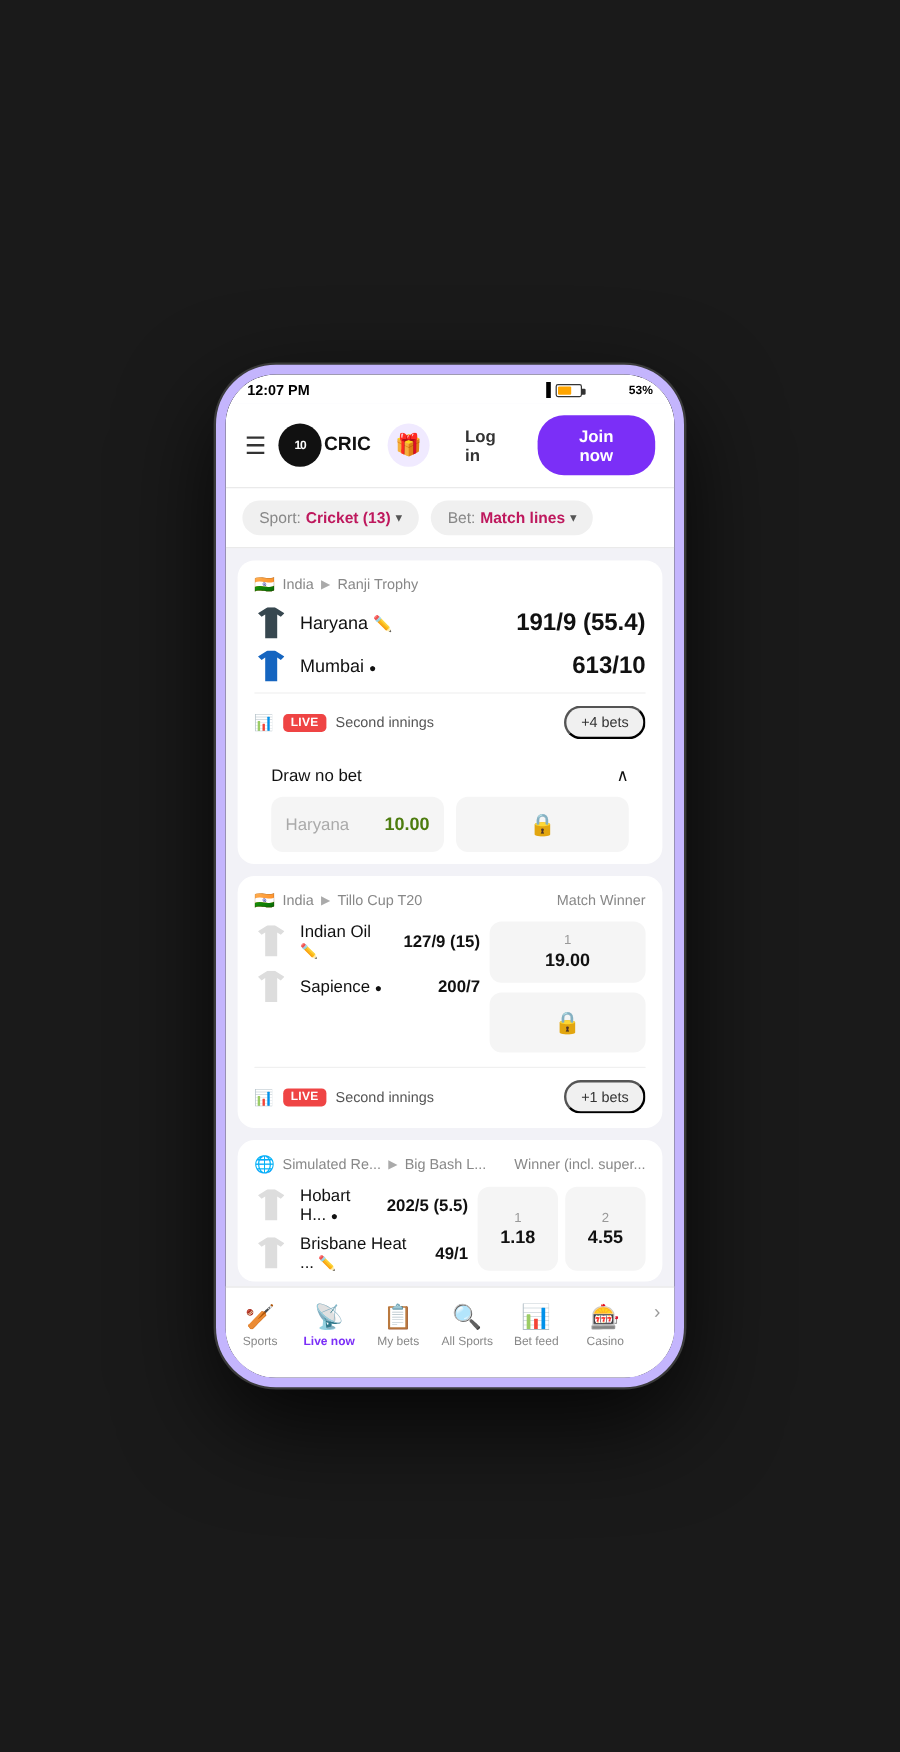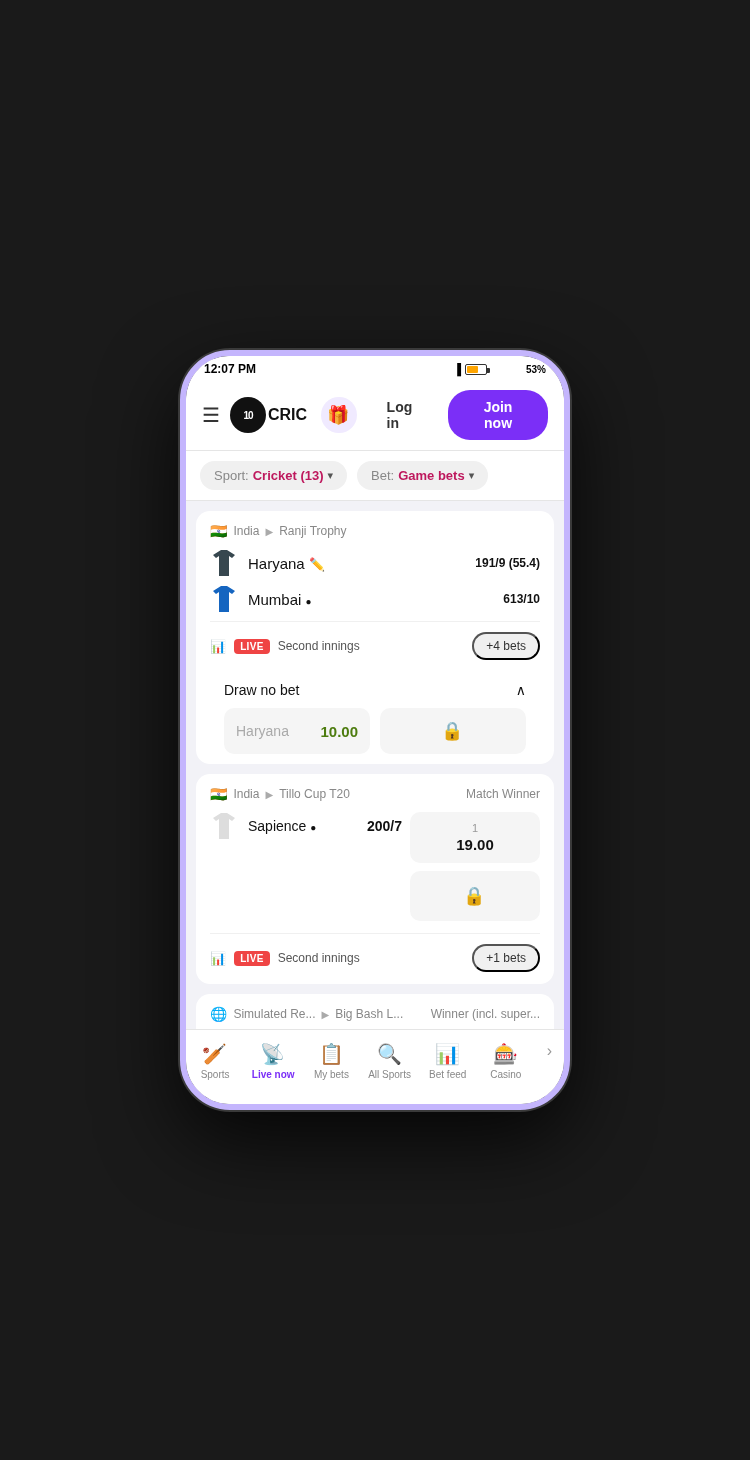--- a/index.html
+++ b/index.html
@@ -7,24 +7,24 @@
     body {
       background: #1a1a1a;
       display: flex;
       justify-content: center;
       align-items: center;
       min-height: 100vh;
       font-family: -apple-system, BlinkMacSystemFont, 'Segoe UI', sans-serif;
     }
     .phone-frame {
       width: 390px;
-      height: 760px;
+      height: 852px;
       background: #1a1a1a;
       border-radius: 50px;
-      border: 6px solid #c4b5fd;
+      border: 8px solid #c4b5fd;
       box-shadow: 0 0 0 2px #3a3a3a, inset 0 0 0 2px #111, 0 30px 80px rgba(0,0,0,0.8);
       overflow: hidden;
       position: relative;
     }
     .phone-screen {
       width: 100%;
       height: 100%;
       background: #f2f2f7;
       overflow: hidden;
       display: flex;
@@ -124,21 +124,21 @@
     .team-row {
       display: flex;
       align-items: center;
       gap: 10px;
       margin-bottom: 8px;
     }
     .team-shirt {
       width: 28px; height: 28px; display: flex; align-items: center; justify-content: center; font-size: 22px;
     }
     .team-name { font-size: 15px; font-weight: 500; color: #111; flex: 1; }
-    .team-score { font-size: 12px; font-weight: 800; color: #111; }
+    .team-score { font-size: 20px; font-weight: 800; color: #111; }
     .live-row {
       display: flex;
       align-items: center;
       gap: 8px;
       padding: 10px 0 12px;
       border-top: 1px solid #f0f0f0;
       margin-top: 4px;
     }
     .stats-icon { color: #aaa; font-size: 13px; }
     .live-badge {
@@ -238,21 +238,21 @@
     </div>
 
     <div class="filters">
       <div class="filter-pill">
         <span class="label">Sport:</span>
         <span class="value">Cricket (13)</span>
         <span class="chevron">▾</span>
       </div>
       <div class="filter-pill">
         <span class="label">Bet:</span>
-        <span class="value">Game bets</span>
+        <span class="value">Match lines</span>
         <span class="chevron">▾</span>
       </div>
     </div>
 
     <div class="main-content">
 
       <div class="match-card">
         <div class="match-meta">
           <span class="flag-emoji">🇮🇳</span>
           <span>India</span>
@@ -304,20 +304,29 @@
       <div class="match-card" style="margin-top:10px;">
         <div class="match-meta">
           <span class="flag-emoji">🇮🇳</span>
           <span>India</span>
           <span class="separator">▶</span>
           <span>Tillo Cup T20</span>
           <span class="extra">Match Winner</span>
         </div>
         <div style="display:flex; gap:8px;">
           <div style="flex:1;">
+            <div class="team-row">
+              <div class="team-shirt">
+                <svg width="22" height="26" viewBox="0 0 22 26" fill="#e0e0e0">
+                  <path d="M8 0 L0 5 L3 8 L6 6 L6 26 L16 26 L16 6 L19 8 L22 5 L14 0 Z" fill="#ddd"></path>
+                </svg>
+              </div>
+              <span class="team-name" style="font-size:14px;">Indian Oil <span style="font-size:12px;">✏️</span></span>
+              <span class="team-score" style="font-size:14px;">127/9 (15)</span>
+            </div>
             <div class="team-row">
               <div class="team-shirt">
                 <svg width="22" height="26" viewBox="0 0 22 26" fill="#e0e0e0">
                   <path d="M8 0 L0 5 L3 8 L6 6 L6 26 L16 26 L16 6 L19 8 L22 5 L14 0 Z" fill="#ddd"></path>
                 </svg>
               </div>
               <span class="team-name" style="font-size:14px;">Sapience <span style="font-size:10px;">●</span></span>
               <span class="team-score" style="font-size:14px;">200/7</span>
             </div>
           </div>

